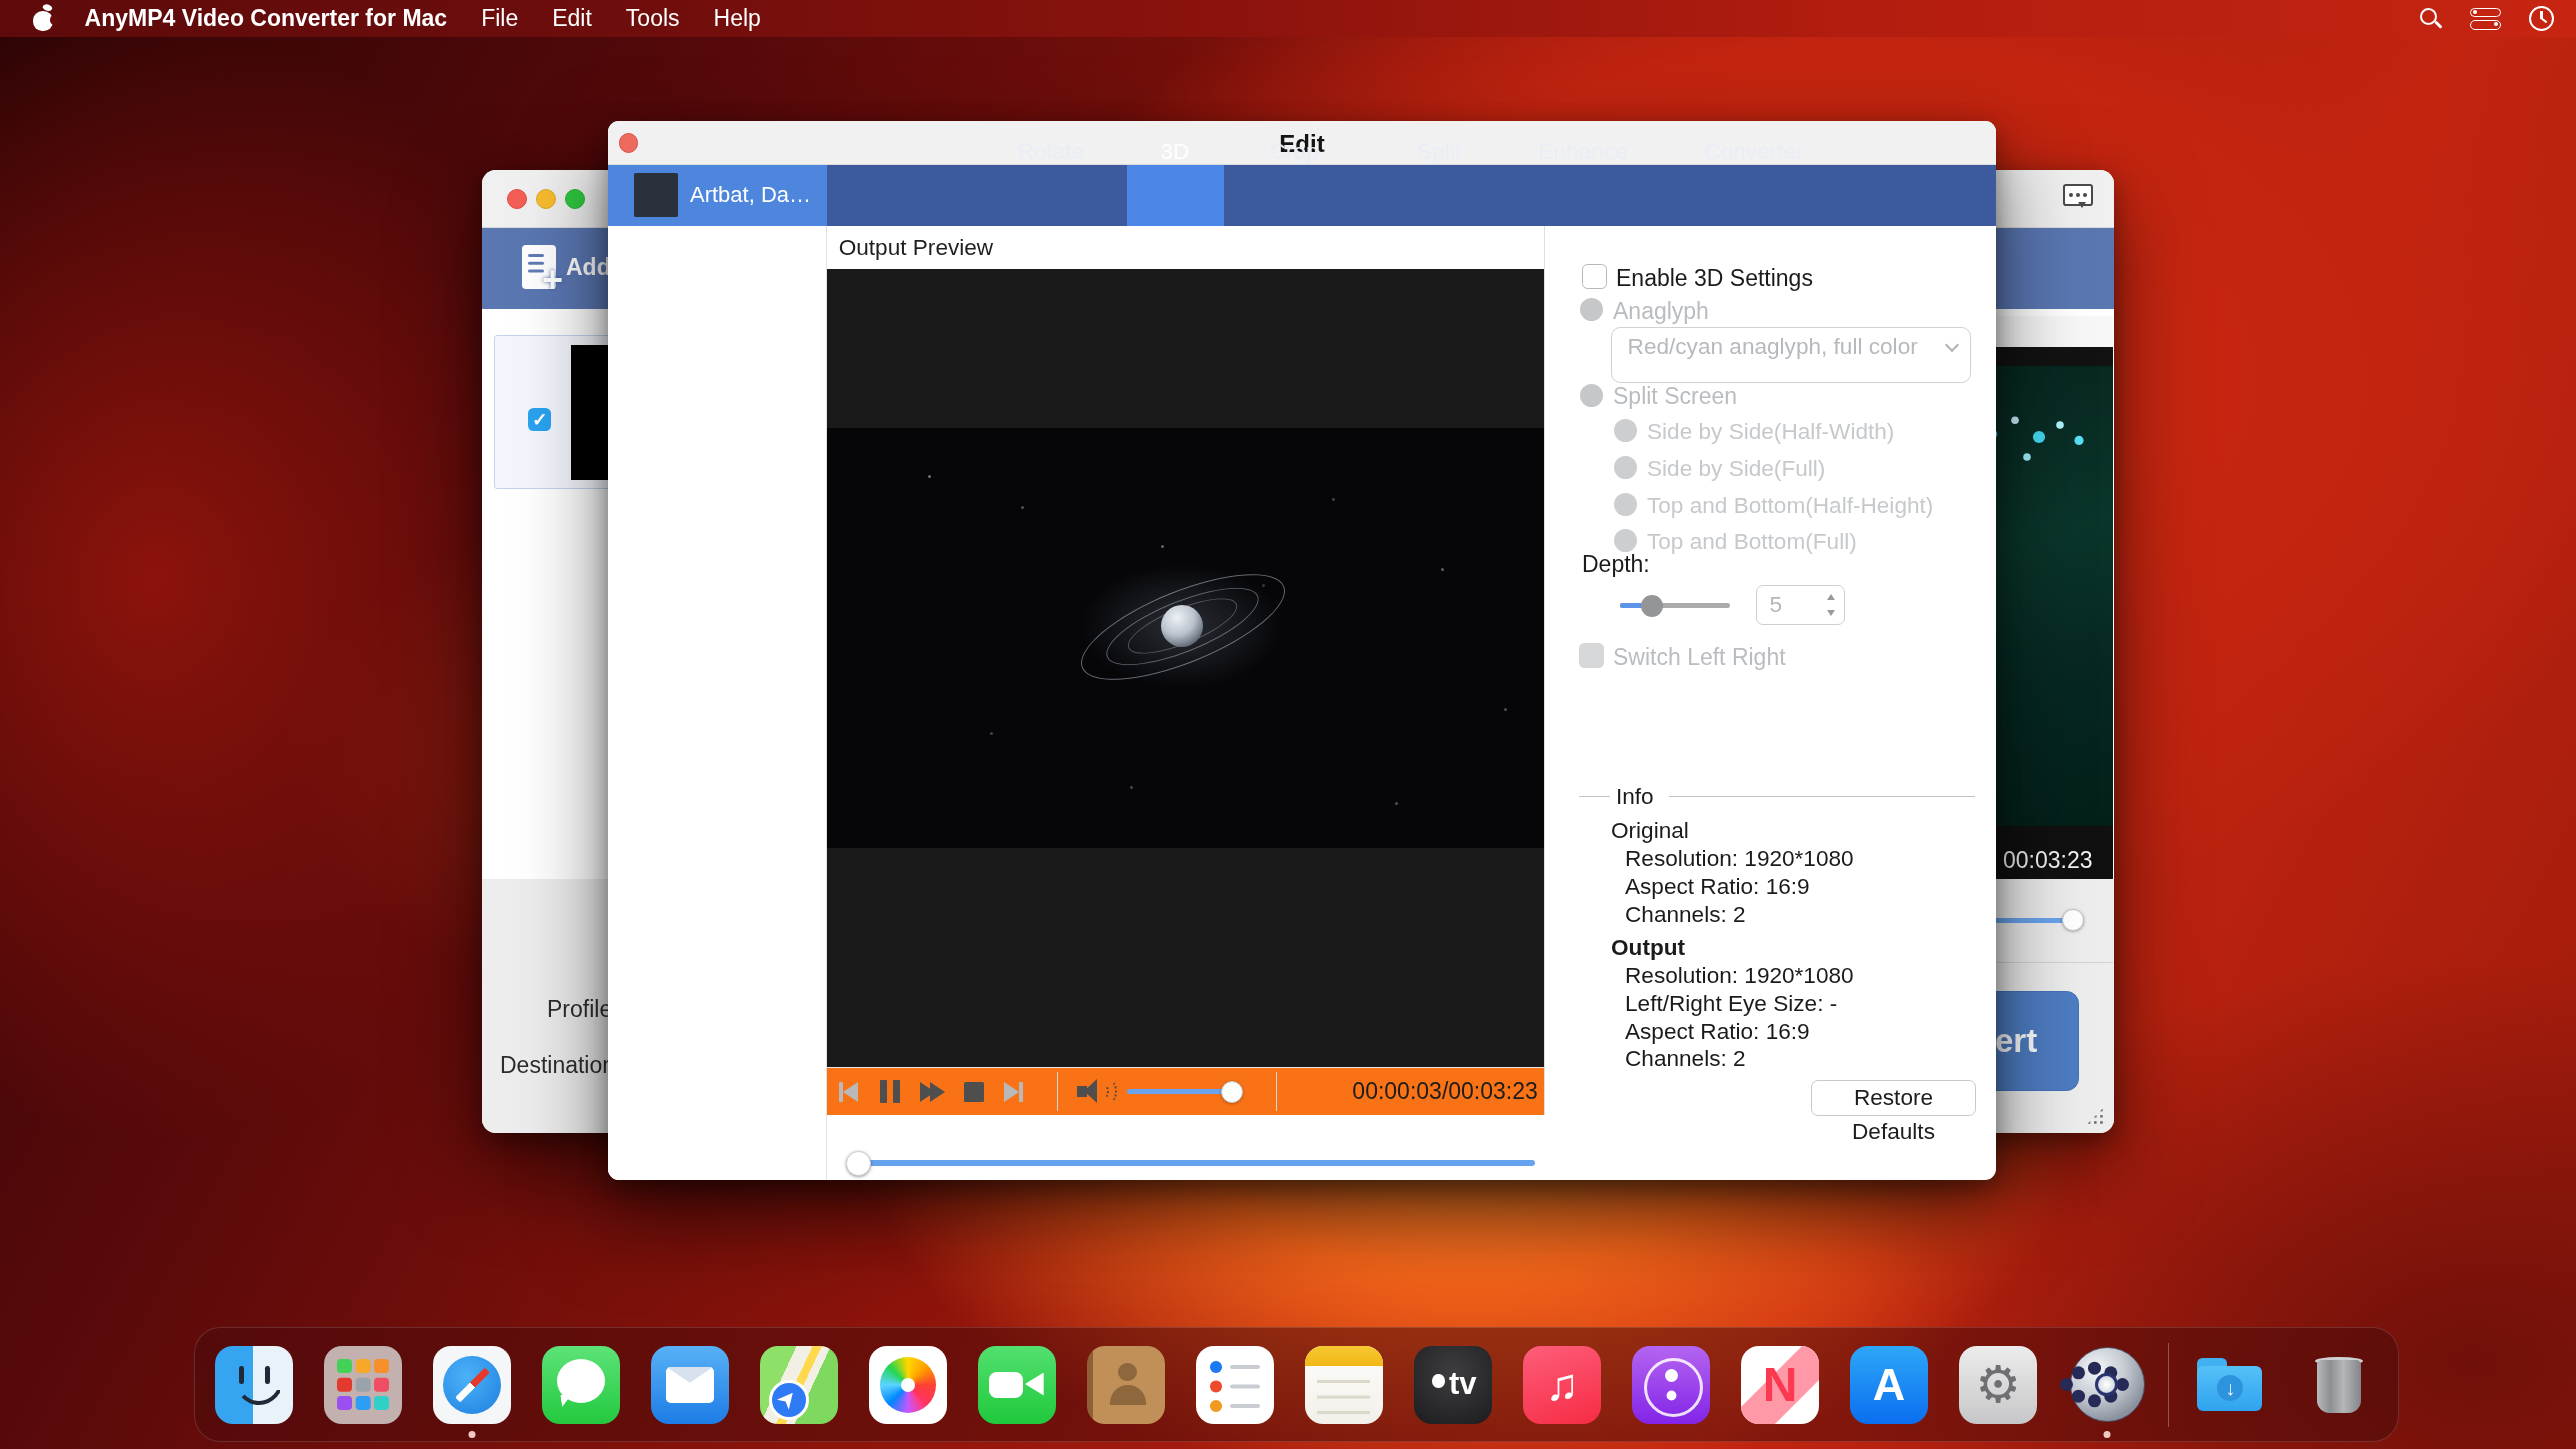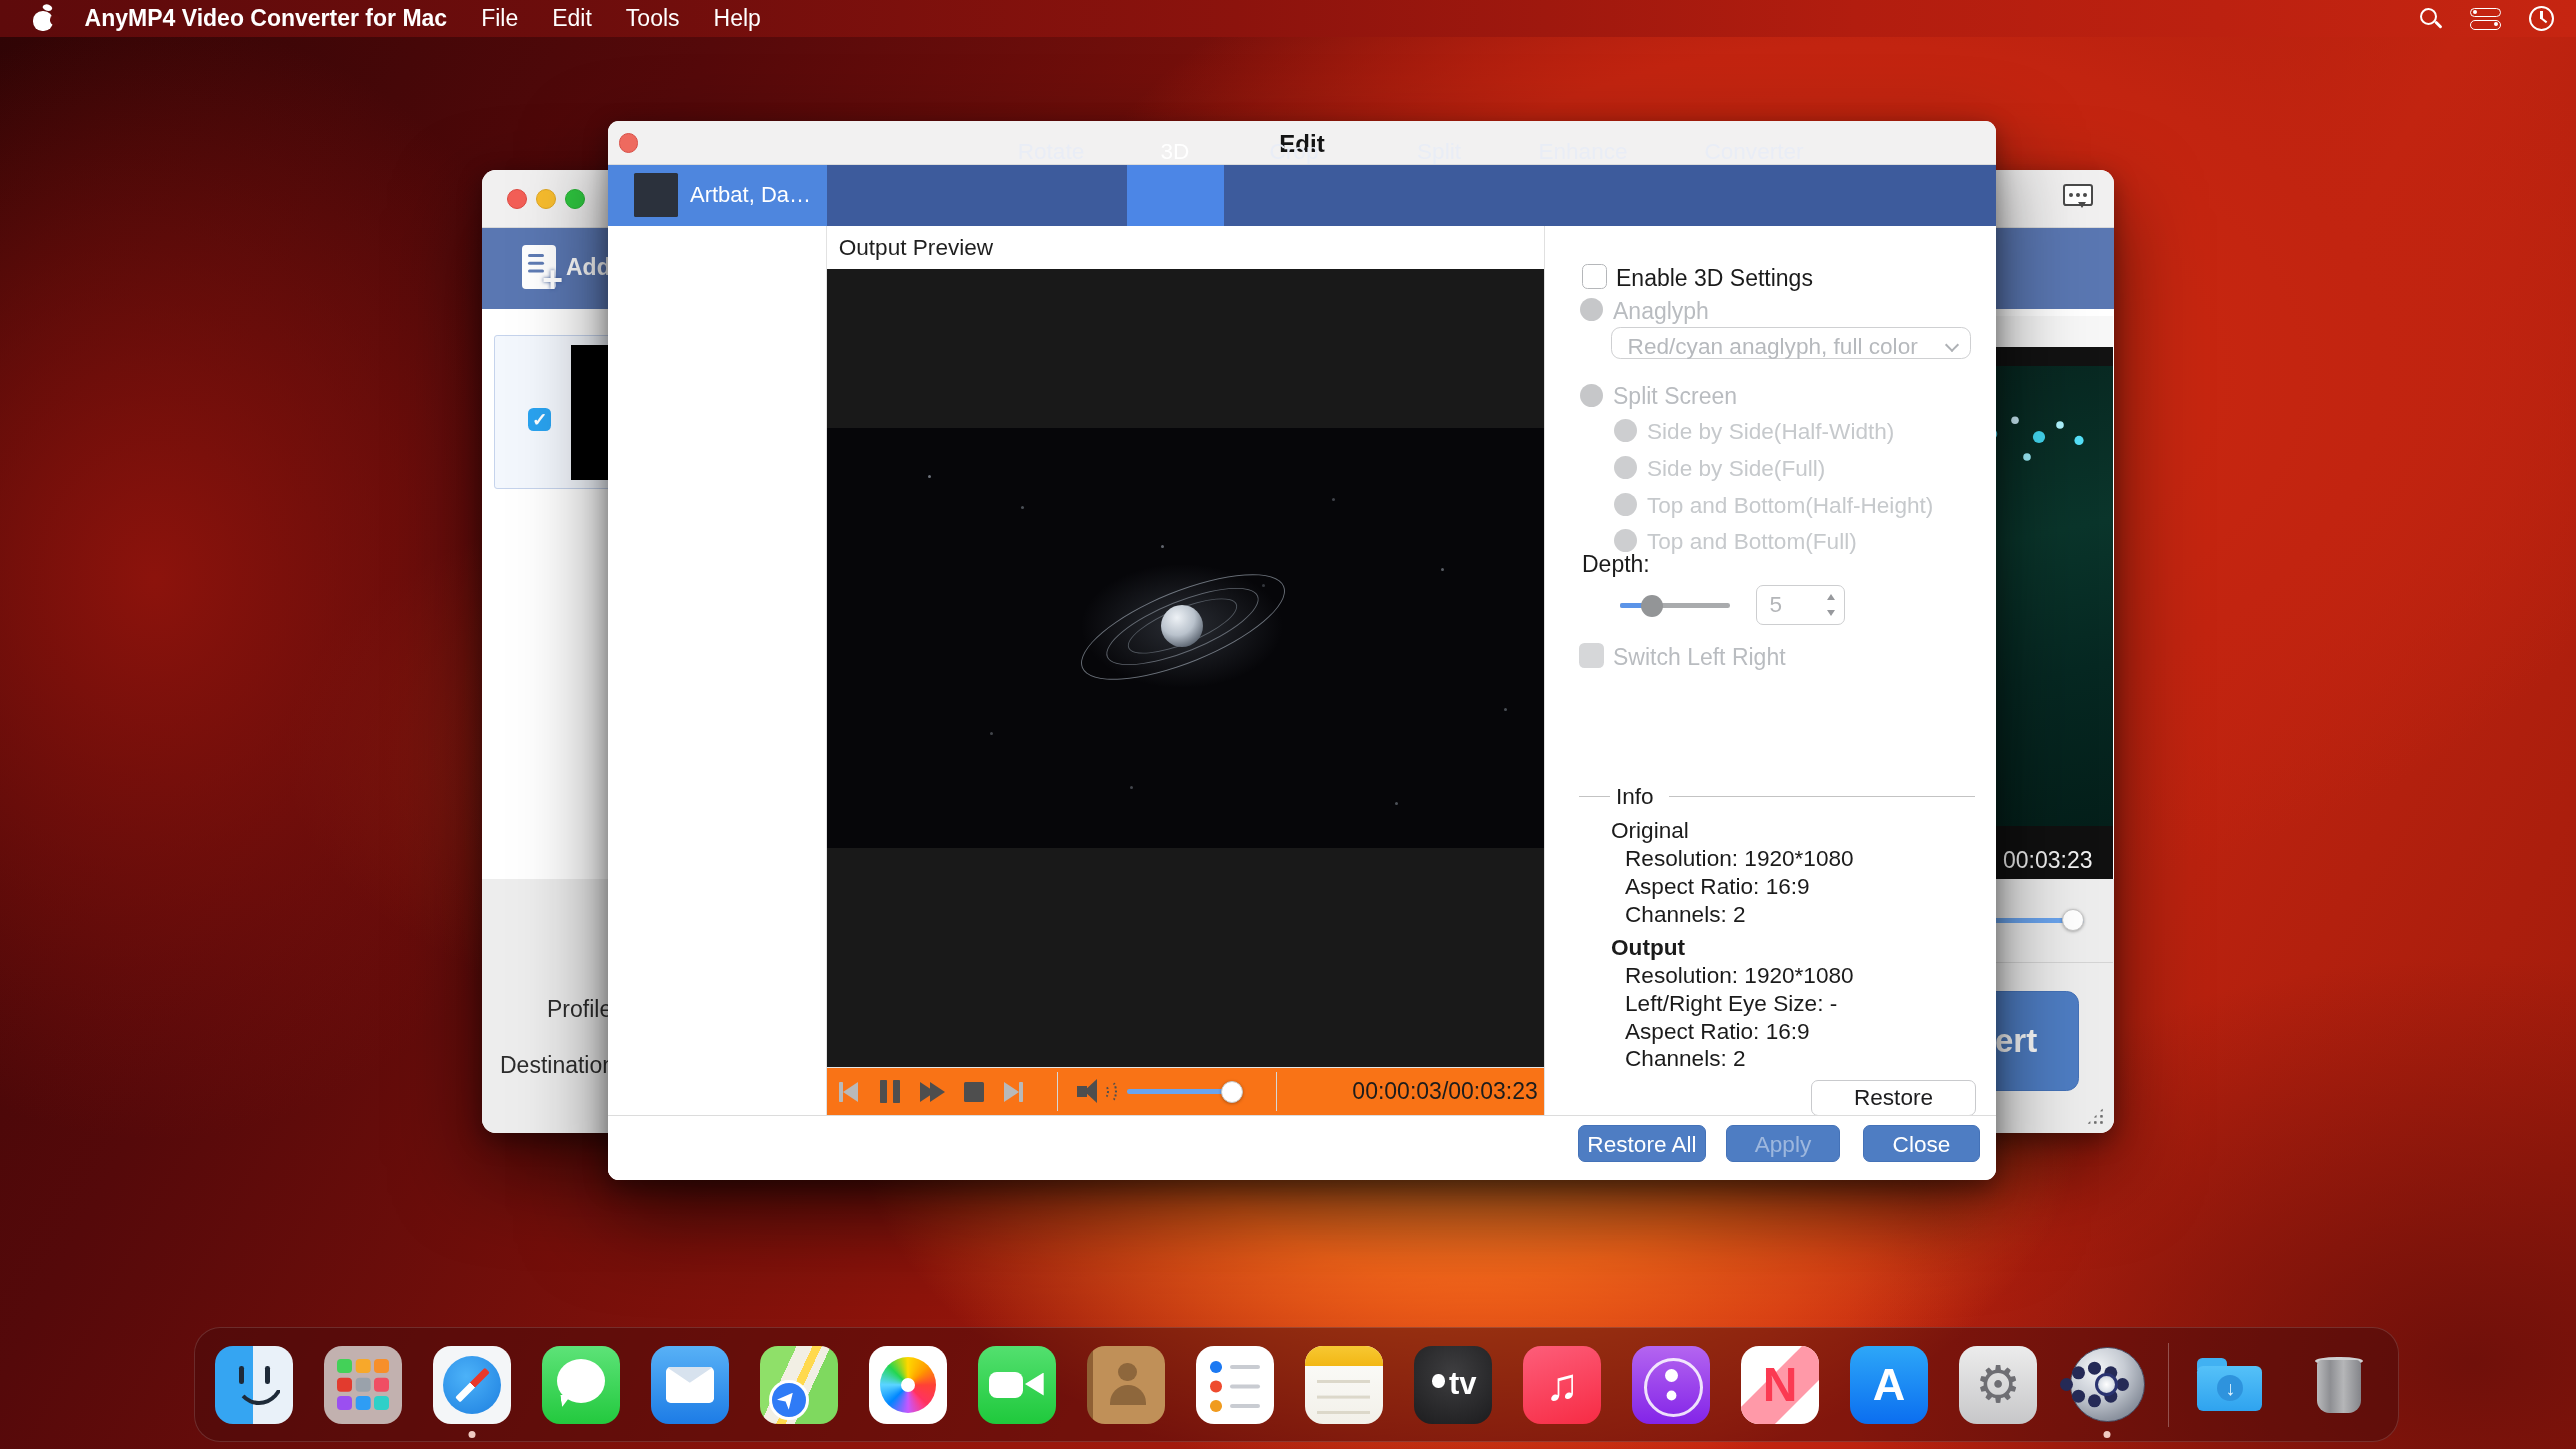--- a/index.html
+++ b/index.html
@@ -102,21 +102,21 @@
   .spk .arc { position:absolute; left:22px; top:5.4px; width:10px; height:15.6px; border:2.3px dotted transparent; border-right-color:#4e4e4e; border-radius:50%; }
   .spk .arc2 { left:26px; top:1.6px; width:14px; height:23px; }
   .panel { position:absolute; left:936px; top:105px; width:453px; height:889px; background:#fff; border-left:0.8px solid #e0e0e0; }
   .cb-empty { position:absolute; width:25px; height:25px; background:#fff; border:1.6px solid #b5b7ba; border-radius:5.4px; }
   .cb-dis { position:absolute; width:25px; height:25px; background:#d6d7d9; border-radius:5.4px; }
   .radio { position:absolute; width:23px; height:23px; border-radius:50%; background:#c6c7c9; }
   .radio.sm { width:23px; height:23px; background:#cdced0; }
   .lbl-b { position:absolute; font-size:23px; color:#1b1b1b; white-space:nowrap; }
   .lbl-g { position:absolute; font-size:23px; color:#b9bcc0; white-space:nowrap; }
   .lbl-g2 { position:absolute; font-size:22.6px; color:#c6c9cc; white-space:nowrap; }
-  .dropdown { position:absolute; width:360px; height:32px; border:1.6px solid #cfd0d2; border-radius:9.3px; background:#fff; color:#b6b9bd; font-size:22.6px; line-height:37px; padding-left:15.6px; }
+  .dropdown { position:absolute; width:360px; height:56px; border:1.6px solid #cfd0d2; border-radius:9.3px; background:#fff; color:#b6b9bd; font-size:22.6px; line-height:37px; padding-left:15.6px; }
   .chev { position:absolute; width:10px; height:10px; border-right:2.3px solid #aeb1b5; border-bottom:2.3px solid #aeb1b5; transform:rotate(45deg); }
   .dtrack { position:absolute; width:110px; height:4.7px; background:#a9abad; border-radius:2.3px; }
   .dfill { position:absolute; width:25px; height:4.7px; background:#5b94e8; border-radius:2.3px 0 0 2.3px; }
   .dknob { position:absolute; width:22px; height:22px; border-radius:50%; background:#939597; }
   .spinner { position:absolute; width:89px; height:40px; border:1.6px solid #cdced0; border-radius:7px; background:#fff; }
   .spin-val { position:absolute; left:12.4px; top:6.2px; font-size:22.6px; color:#b4b6b9; }
   .sa-up { position:absolute; right:9.3px; top:7.8px; width:0; height:0; border:4.7px solid transparent; border-bottom:6.2px solid #97999d; border-top:0; }
   .sa-dn { position:absolute; right:9.3px; bottom:7.8px; width:0; height:0; border:4.7px solid transparent; border-top:6.2px solid #97999d; border-bottom:0; }
   .hline { position:absolute; height:0.8px; background:#c3c3c3; }
   .info-t { position:absolute; font-size:22.6px; color:#1b1b1b; white-space:nowrap; }
@@ -360,25 +360,20 @@
     <div class="info-t" style="left:1017px; top:725px;">Resolution: 1920*1080</div>
     <div class="info-t" style="left:1017px; top:753px;">Aspect Ratio: 16:9</div>
     <div class="info-t" style="left:1017px; top:781px;">Channels: 2</div>
     <div class="info-t" style="left:1003px; top:814px;font-weight:bold;">Output</div>
     <div class="info-t" style="left:1017px; top:842px;">Resolution: 1920*1080</div>
     <div class="info-t" style="left:1017px; top:870px;">Left/Right Eye Size: -</div>
     <div class="info-t" style="left:1017px; top:898px;">Aspect Ratio: 16:9</div>
     <div class="info-t" style="left:1017px; top:925px;">Channels: 2</div>
     <div class="btn-w" style="left:1203px; top:959px; width:165px; height:36px; line-height:34px;">Restore Defaults</div>
 
-    <div class="bottombar">
-      <div class="btn-b" style="left:970px; top:8.6px; width:128px; height:37px; line-height:37px;">Restore All</div>
-      <div class="btn-b dis" style="left:1118px; top:8.6px; width:114px; height:37px; line-height:37px;">Apply</div>
-      <div class="btn-b" style="left:1255px; top:8.6px; width:117px; height:37px; line-height:37px;">Close</div>
-    </div>
   </div>
 
   <div class="dock">
     <div class="dicon i-finder"></div>
     <div class="dicon i-launchpad"></div>
     <div class="dicon i-safari">
         <span class="ddot"></span>
       </div>
     <div class="dicon i-messages"></div>
     <div class="dicon i-mail"></div>

